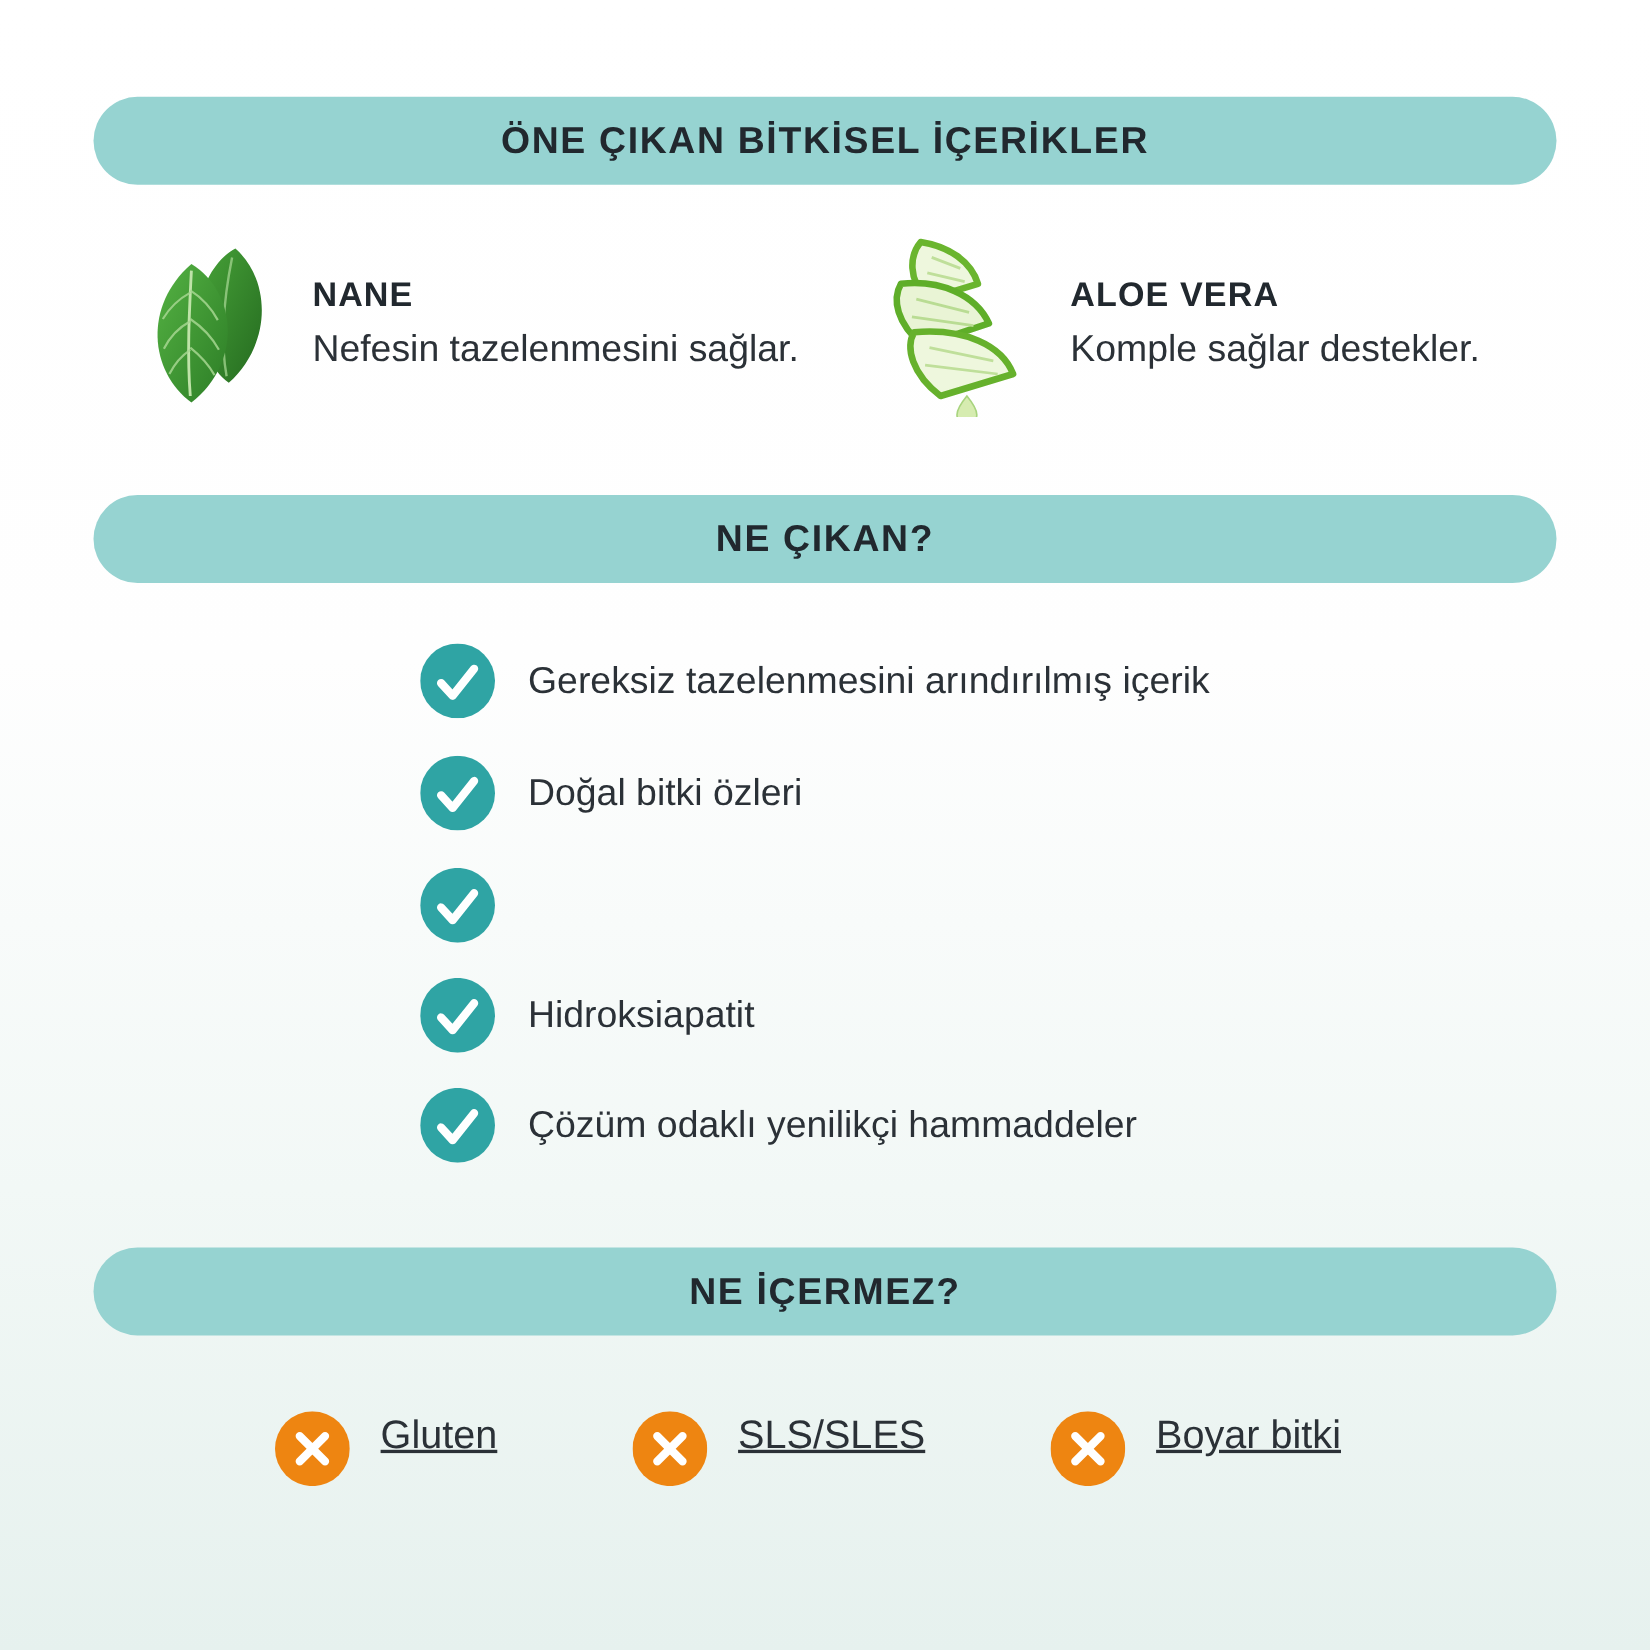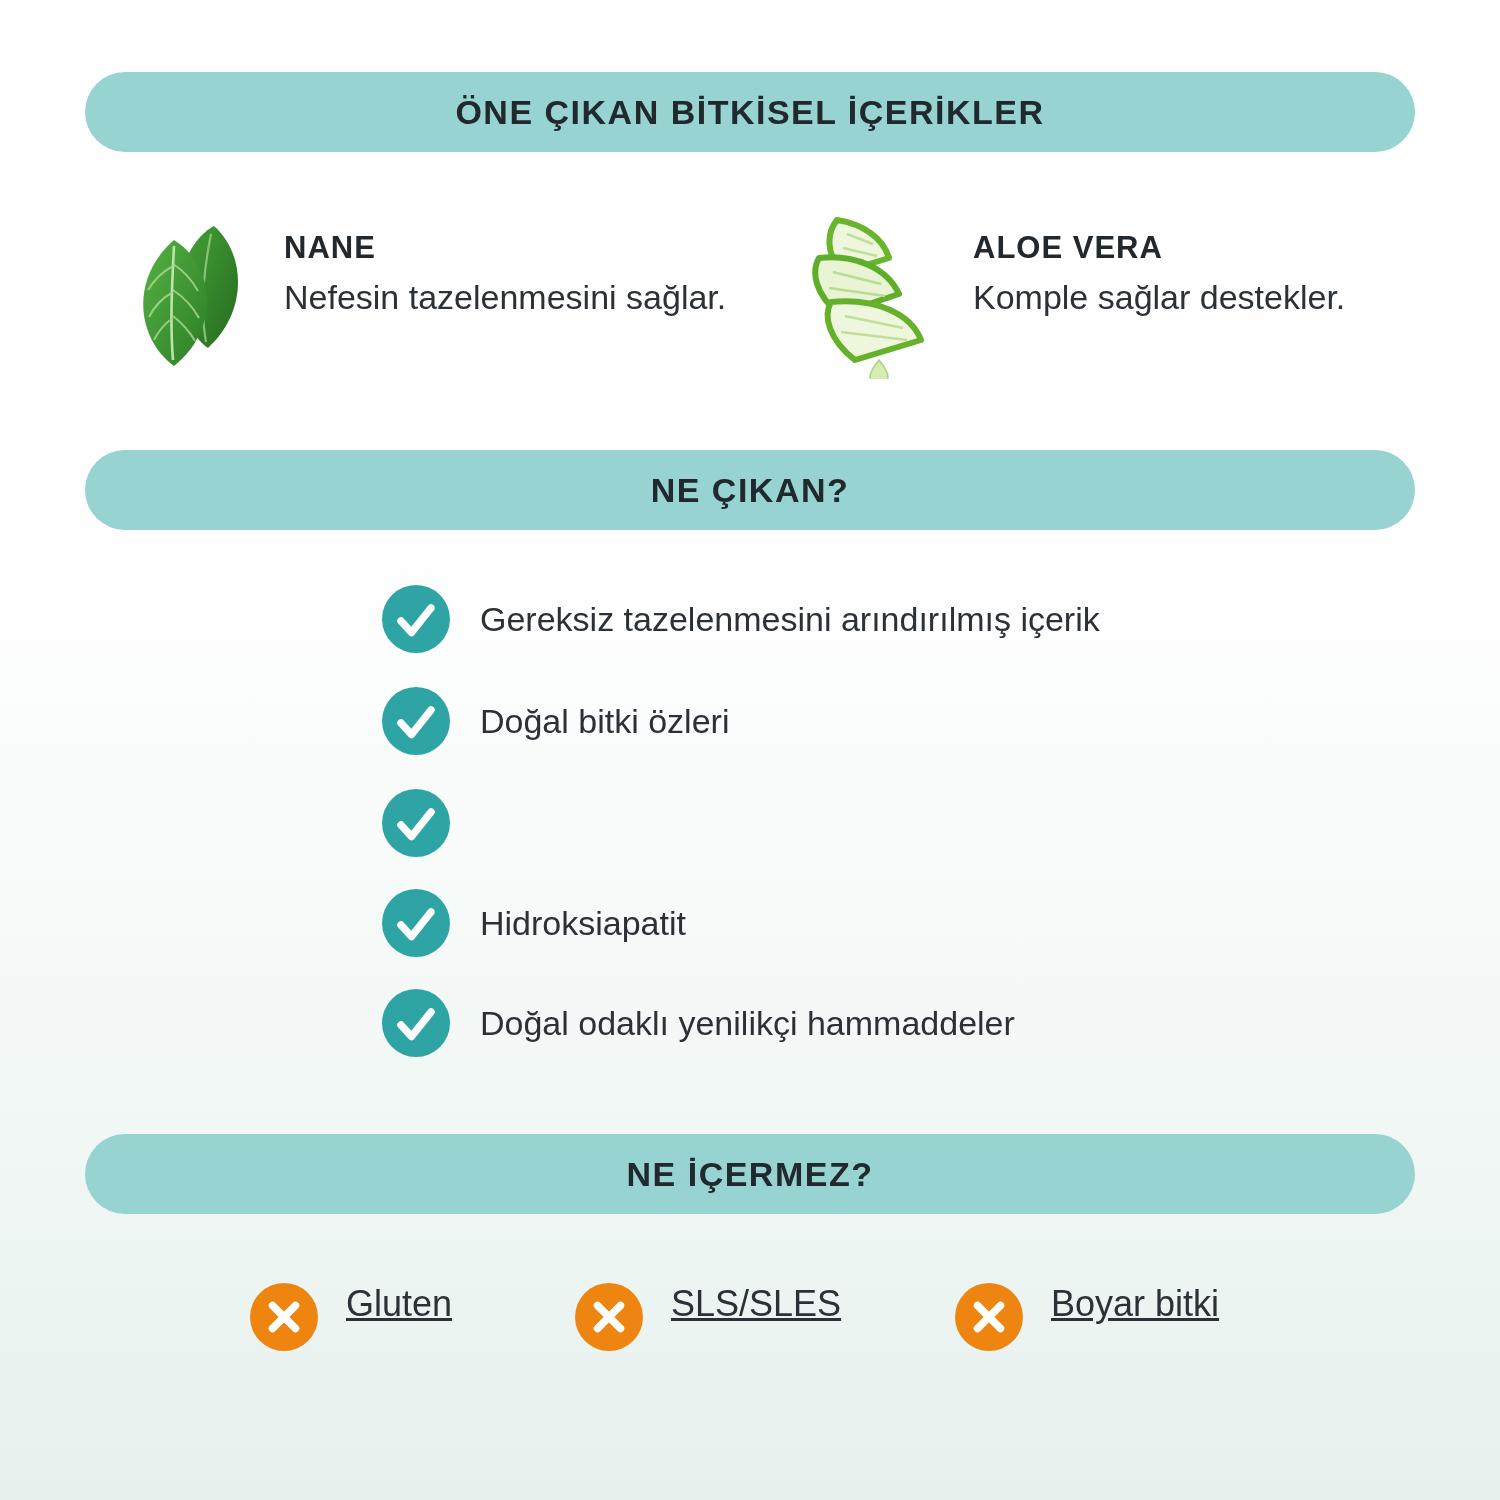--- a/index.html
+++ b/index.html
@@ -24,34 +24,34 @@
     display: flex;
     align-items: center;
     justify-content: center;
   }
   .pill span {
     font-size: 34px;
     font-weight: 700;
     letter-spacing: 1.5px;
     color: #21282e;
   }
-  .pill-featured { top: 72px; }
+  .pill-featured { top: 88px; }
   .pill-contains { top: 450px; }
   .pill-excludes { top: 1134px; }
 
   .ingredient {
     position: absolute;
     top: 214px;
     display: flex;
     align-items: flex-start;
   }
   .ingredient-mint { left: 112px; }
   .ingredient-aloe { left: 785px; }
   .ing-img { width: 160px; height: 165px; flex: 0 0 auto; }
-  .ing-text { margin-top: 16px; }
+  .ing-text { margin-top: 36px; }
   .ingredient-mint .ing-text { margin-left: 12px; }
   .ingredient-aloe .ing-text { margin-left: 28px; }
   .ing-name {
     font-size: 31px;
     font-weight: 700;
     letter-spacing: 1px;
     color: #21282e;
   }
   .ing-desc {
     margin-top: 12px;
@@ -201,21 +201,21 @@
     </span>
     <span class="label">Hidroksiapatit</span>
   </div>
   <div class="check-row row-4">
     <span class="badge">
       <svg viewBox="0 0 68 68" width="68" height="68">
           <circle cx="34" cy="34" r="34" fill="#2fa4a4"></circle>
           <path d="M19 36 L29.5 47.5 L49 23" stroke="#ffffff" stroke-width="7.5" fill="none" stroke-linecap="round" stroke-linejoin="round"></path>
         </svg>
     </span>
-    <span class="label">Doğal odaklı yenilikçi hammaddeler</span>
+    <span class="label">Çözüm odaklı yenilikçi hammaddeler</span>
   </div>
 
   <div class="pill pill-excludes">
     <span>NE İÇERMEZ?</span>
   </div>
 
   <div class="exclude-item exclude-0">
     <span class="badge">
       <svg viewBox="0 0 68 68" width="68" height="68">
           <circle cx="34" cy="34" r="34" fill="#ee8511"></circle>

